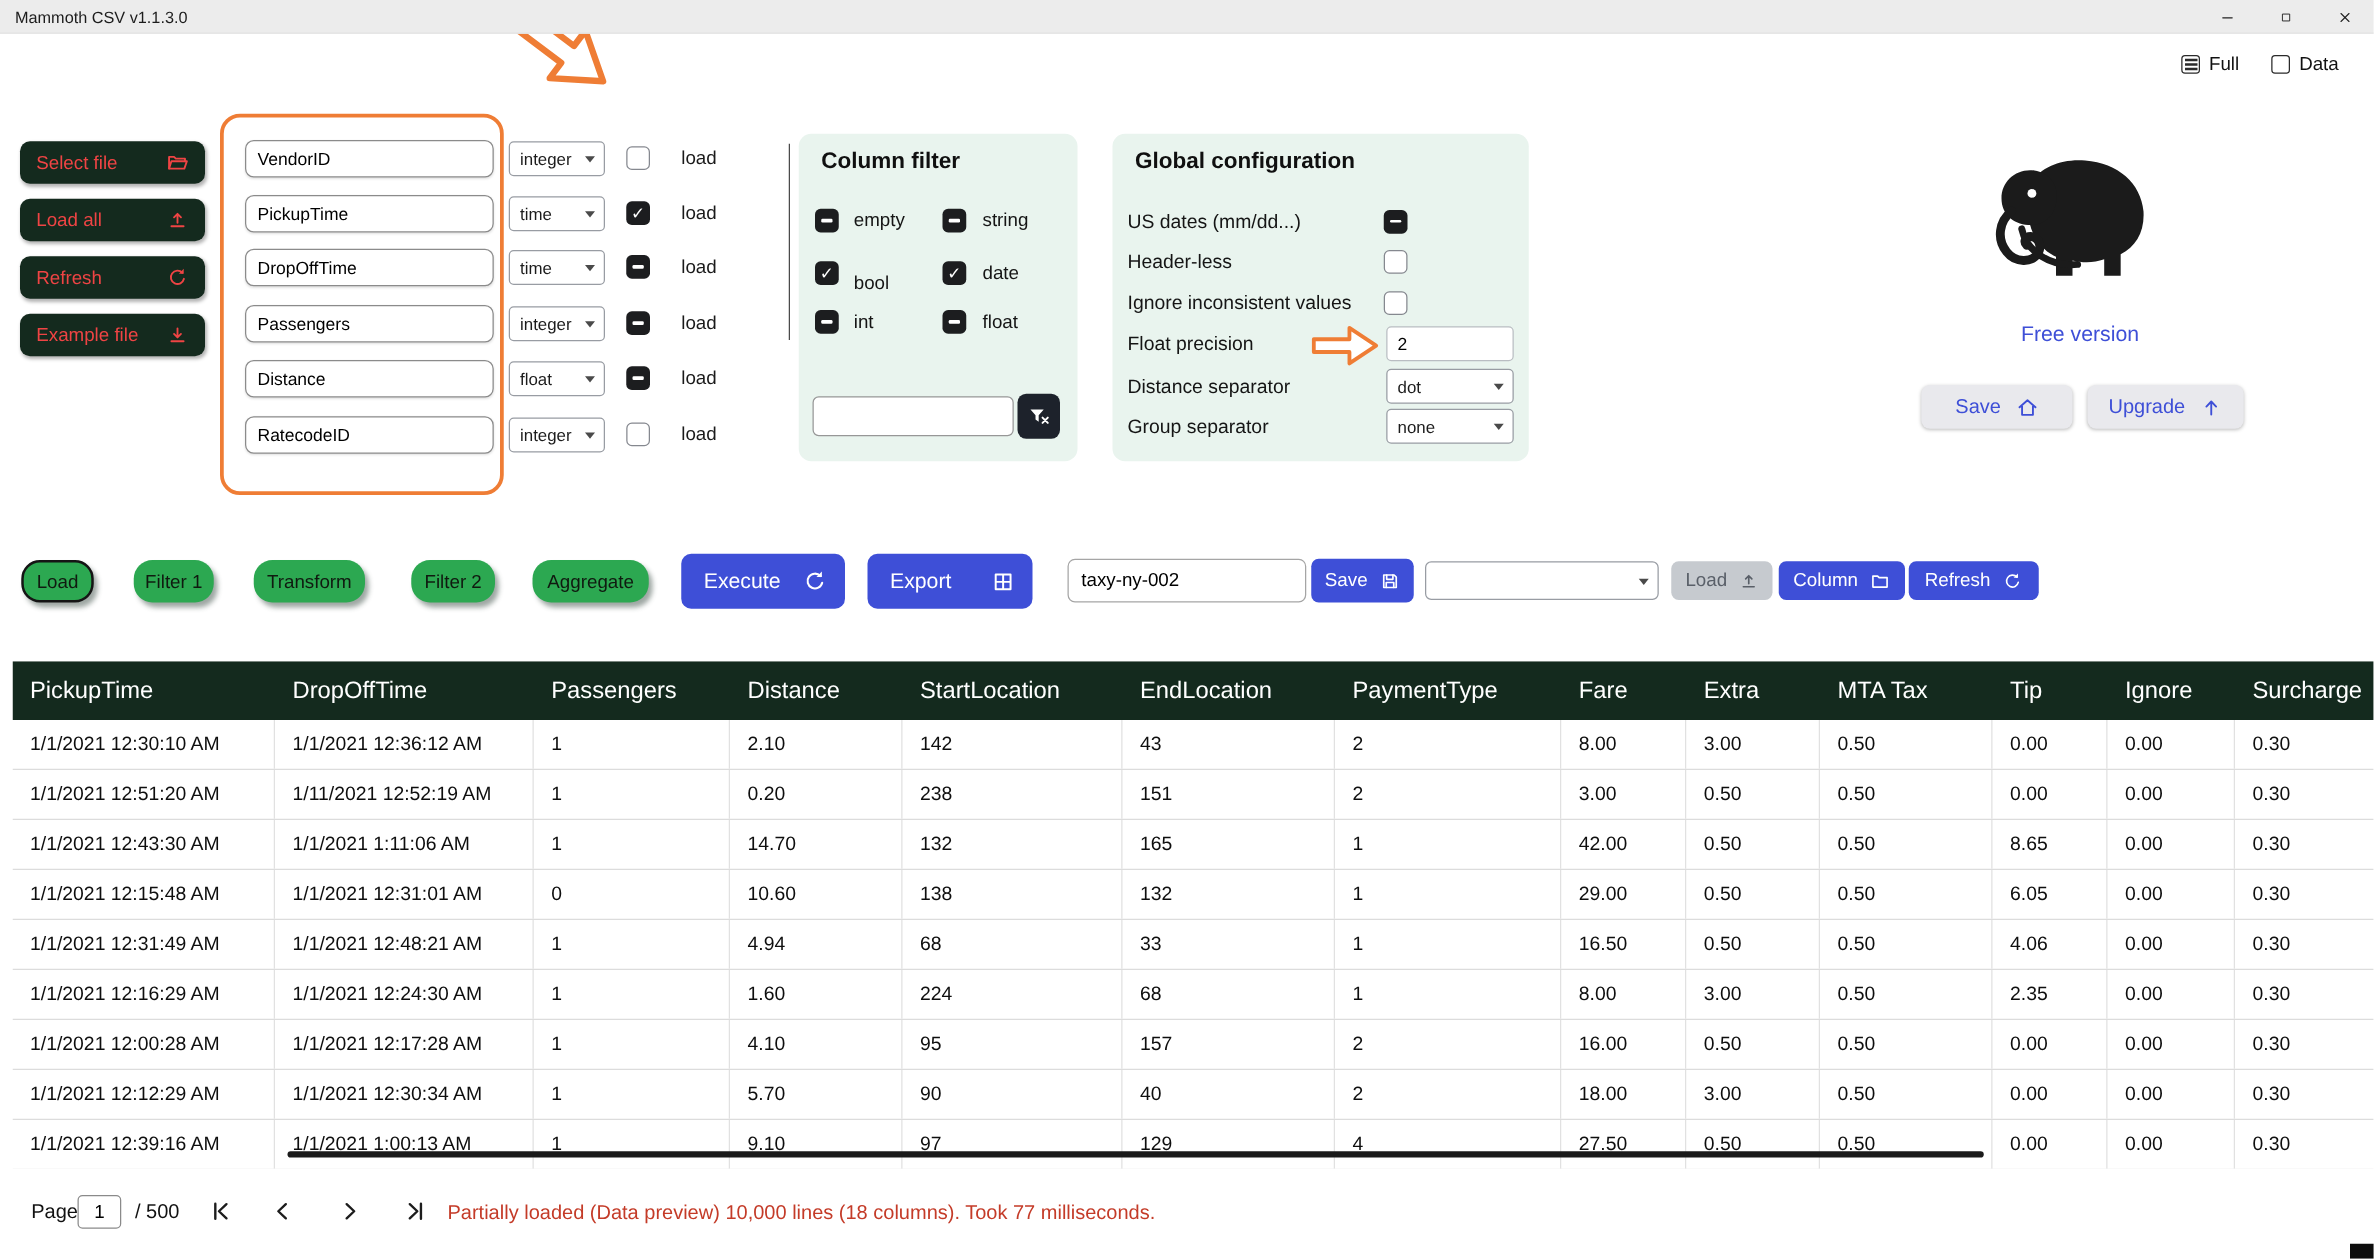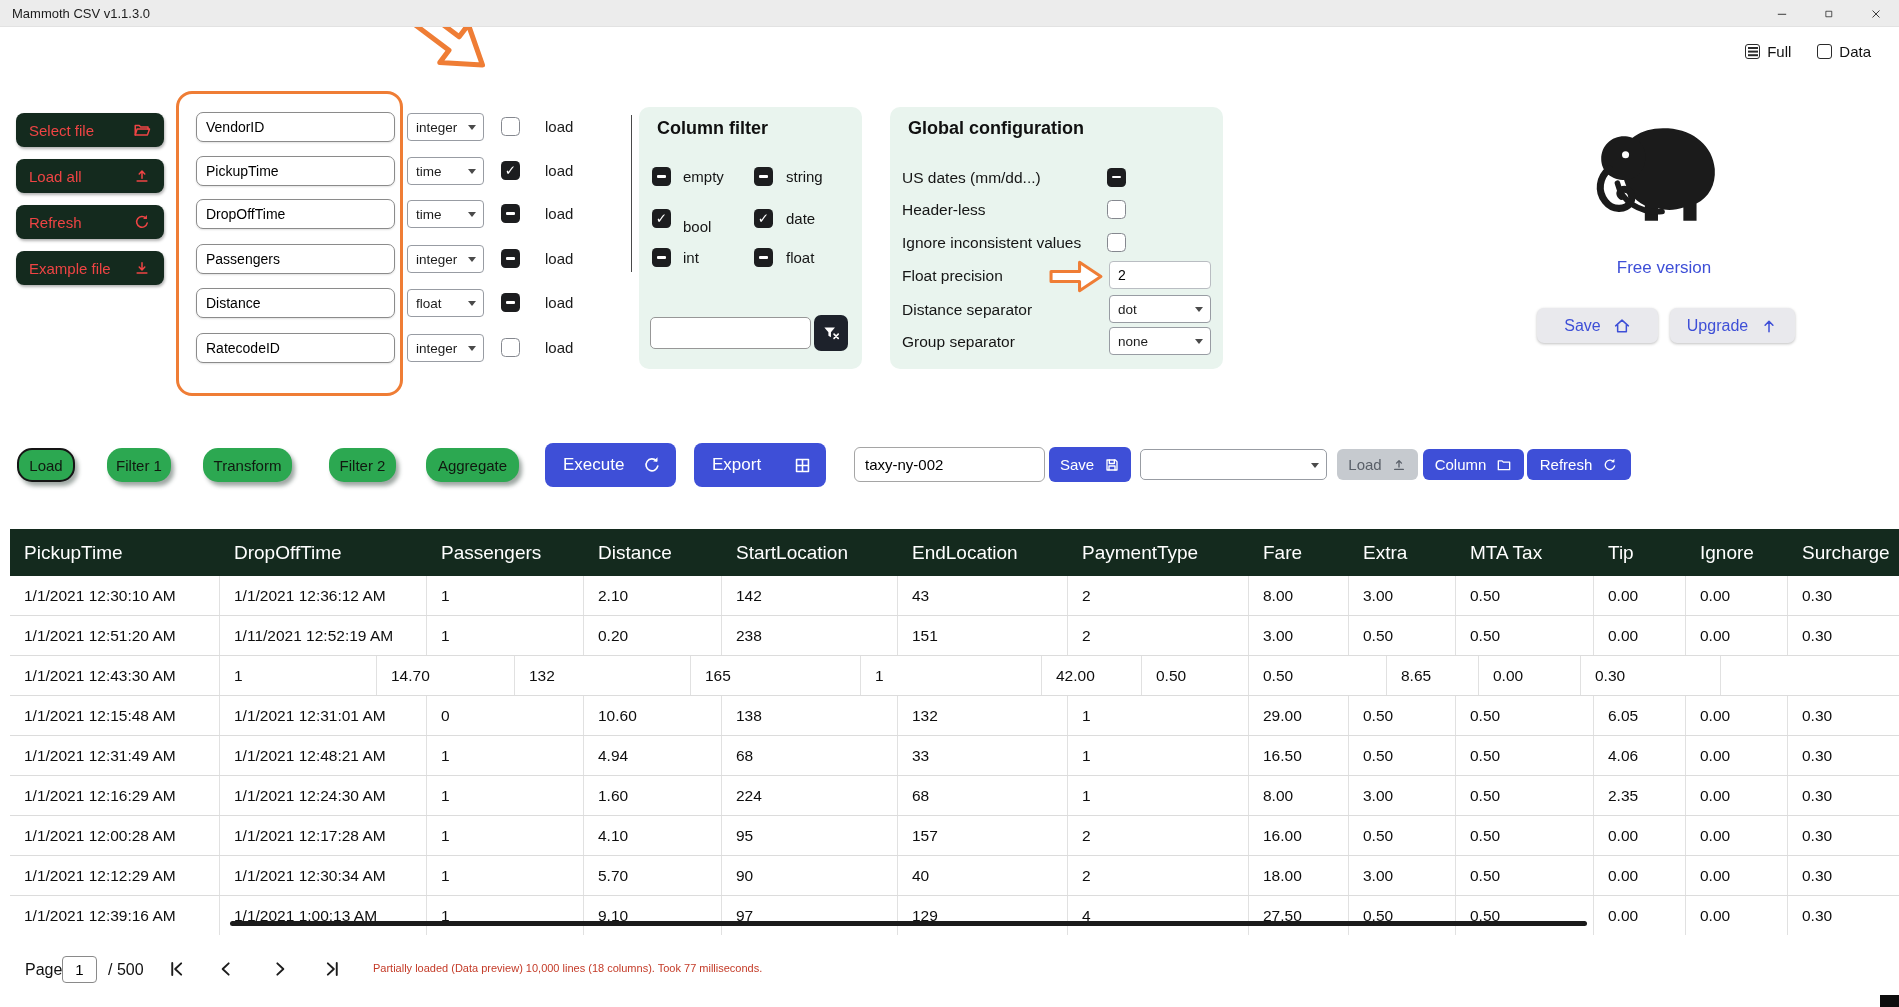--- a/index.html
+++ b/index.html
@@ -129,21 +129,21 @@
   .hscroll{position:absolute;left:230px;top:921px;width:1357px;height:5px;background:#1b1b1b;border-radius:3px;z-index:4}
 
   
   .pagination{position:absolute;left:0;top:953px;width:100%;height:40px}
   .pg-label{position:absolute;left:25px;top:8px;font-size:16px}
   .pg-input{position:absolute;left:62px;top:3px;width:35px;height:27px;box-sizing:border-box;
             border:1px solid #8a8a8a;border-radius:4px;text-align:center;font-size:15px}
   .pg-total{position:absolute;left:108px;top:8px;font-size:16px}
   .pg-nav{position:absolute;top:6px;color:#1d1d1d}
   .pg-nav .icn path{stroke-width:2.3}
-  .pg-status{position:absolute;left:373px;top:9px;font-size:11px;color:var(--red)}
+  .pg-status{position:absolute;left:358px;top:9px;font-size:16px;color:var(--red)}
 
   .corner-mark{position:absolute;right:0;bottom:0;width:19px;height:12px;background:#0d0d0d}
 </style>
 </head>
 <body>
 
 <header class="titlebar">
   <span>Mammoth CSV v1.1.3.0</span>
   <div class="tb-controls">
     <div class="tb-btn">
@@ -459,20 +459,21 @@
         <div class="td" style="width:181px">2</div>
         <div class="td" style="width:100px">3.00</div>
         <div class="td" style="width:107px">0.50</div>
         <div class="td" style="width:138px">0.50</div>
         <div class="td" style="width:92px">0.00</div>
         <div class="td" style="width:102px">0.00</div>
         <div class="td" style="width:140px">0.30</div>
       </div>
       <div class="trow">
         <div class="td" style="width:210px">1/1/2021 12:43:30 AM</div>
+        <div class="td" style="width:207px">1/1/2021 1:11:06 AM</div>
         <div class="td" style="width:157px">1</div>
         <div class="td" style="width:138px">14.70</div>
         <div class="td" style="width:176px">132</div>
         <div class="td" style="width:170px">165</div>
         <div class="td" style="width:181px">1</div>
         <div class="td" style="width:100px">42.00</div>
         <div class="td" style="width:107px">0.50</div>
         <div class="td" style="width:138px">0.50</div>
         <div class="td" style="width:92px">8.65</div>
         <div class="td" style="width:102px">0.00</div>

